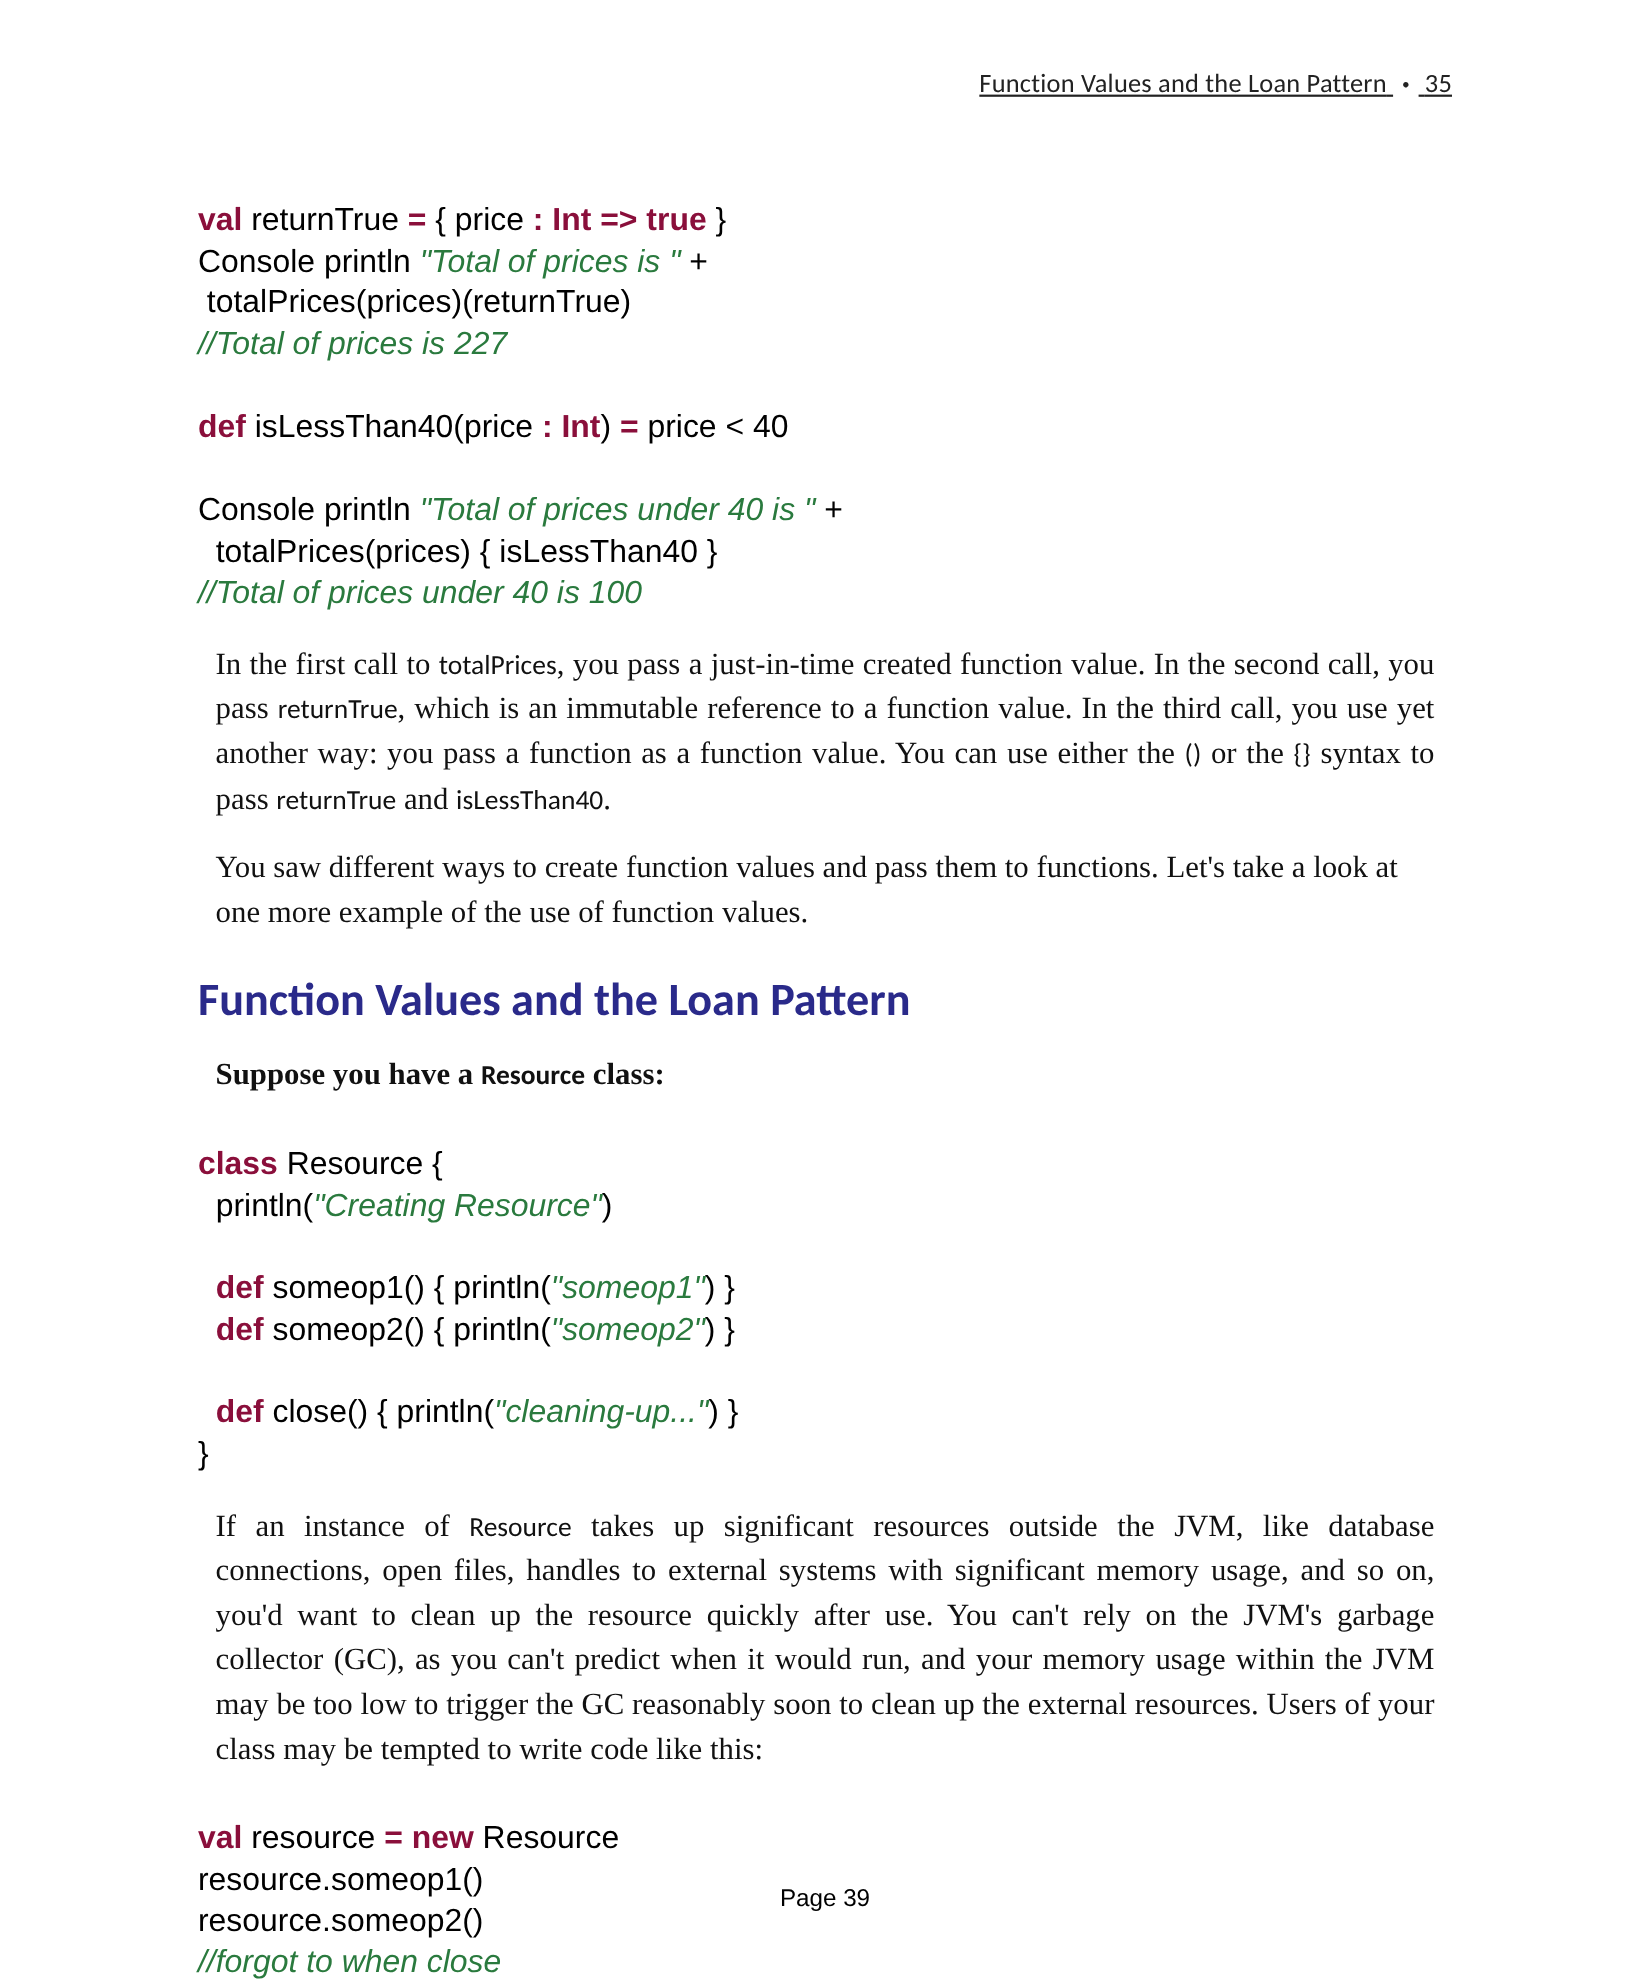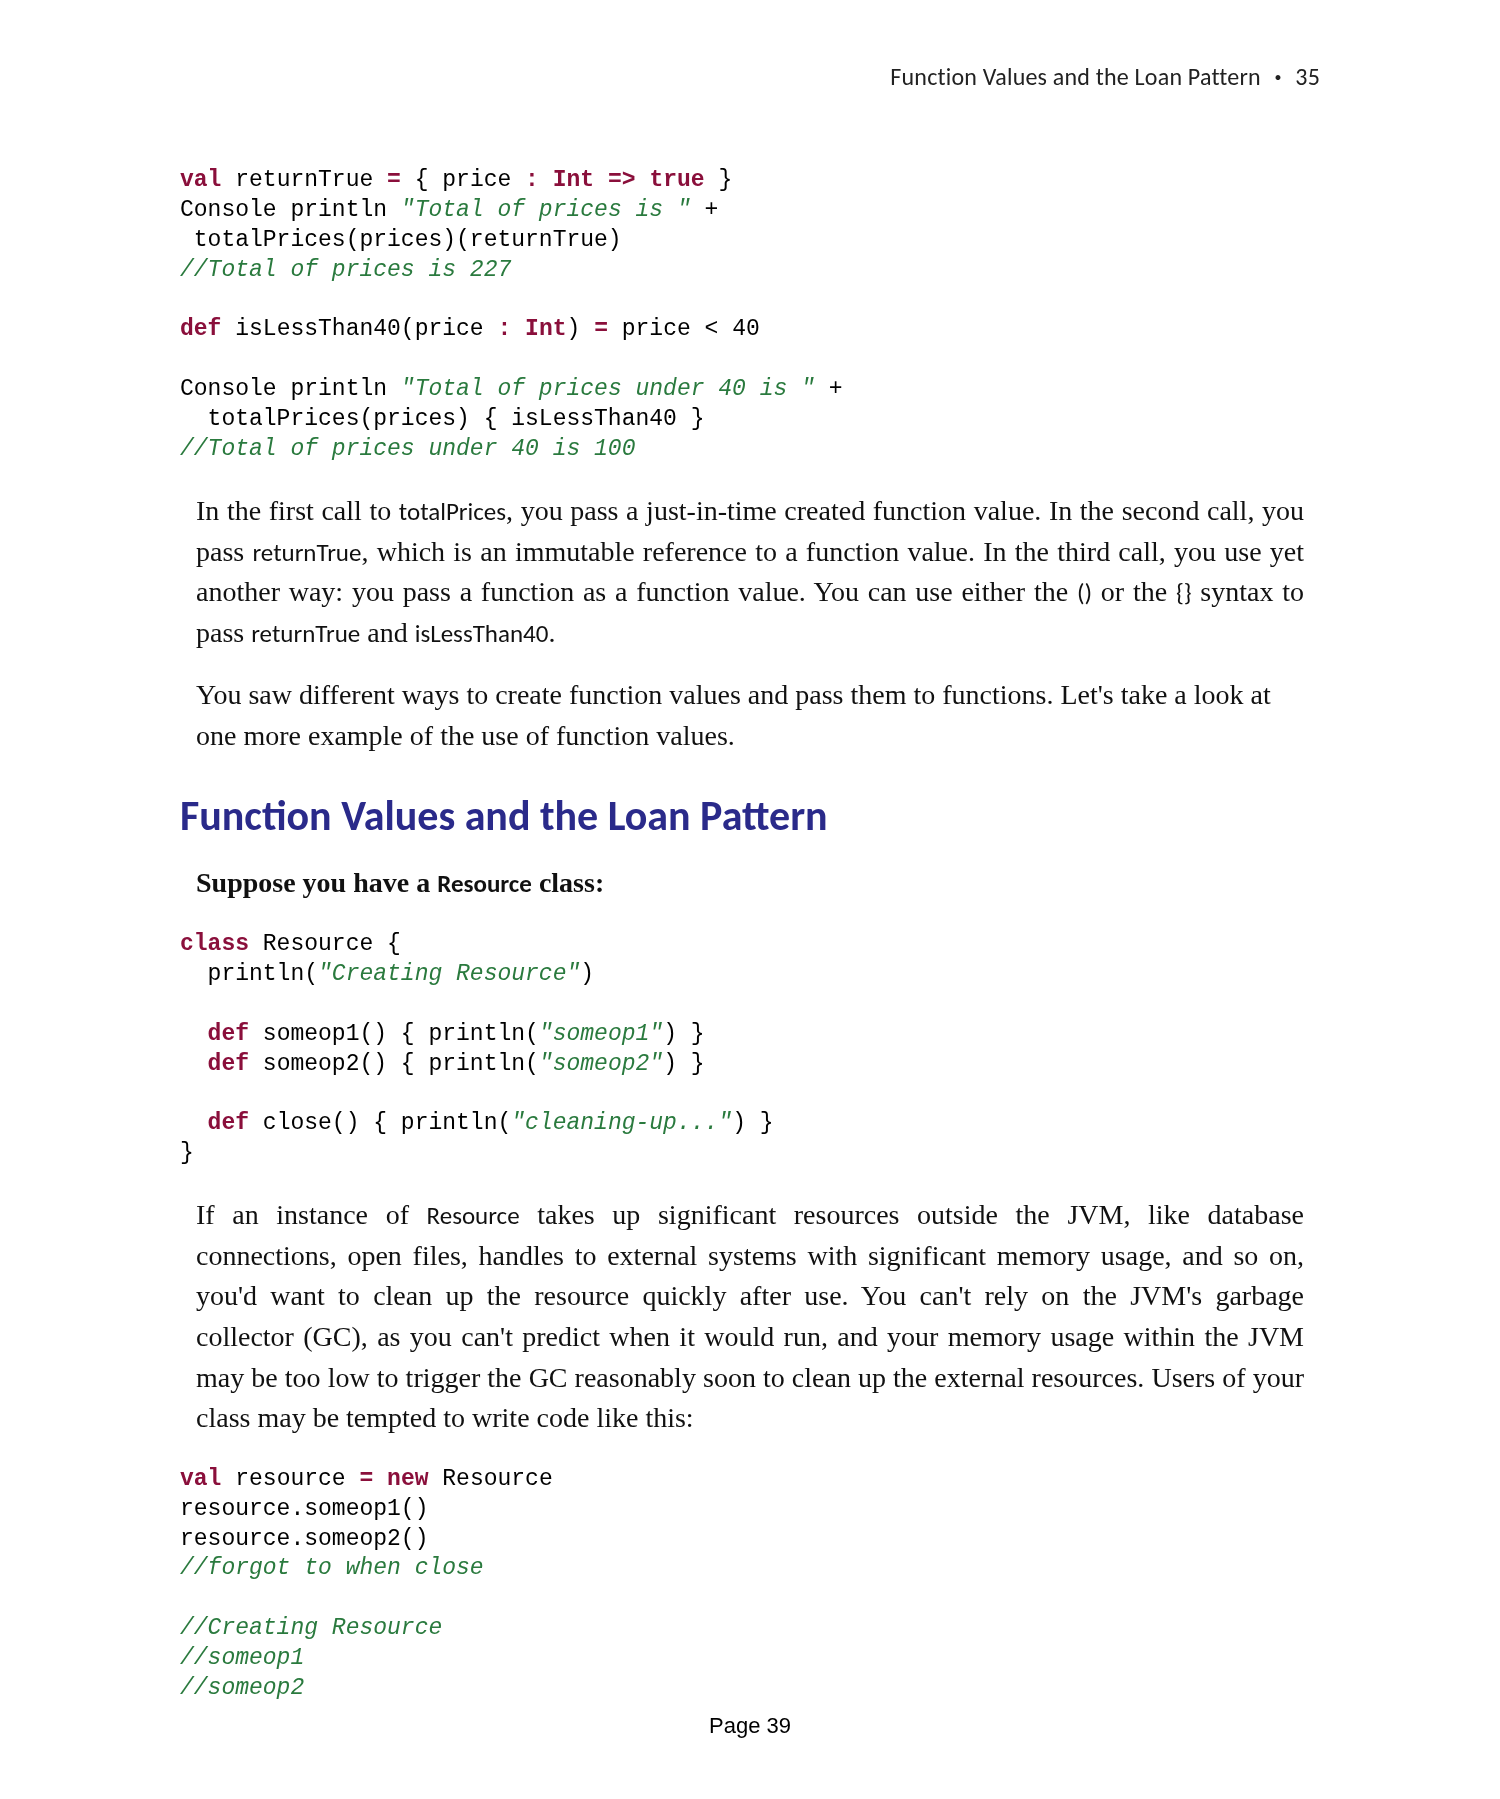--- a/index.html
+++ b/index.html
@@ -18,34 +18,35 @@
     color: #000;
   }
   .running-head {
     position: absolute;
     top: 62px;
     right: 180px;
     font-family: "Segoe UI", "Myriad Pro", Calibri, sans-serif;
     font-size: 24px;
     color: #222;
     letter-spacing: 0.2px;
+    text-decoration: underline;
   }
   .running-head .bullet {
     display: inline-block;
     margin: 0 8px;
     position: relative;
     top: -3px;
     font-size: 14px;
   }
   .codeblock {
-    font-family: Liberation Mono, monospace;
-    font-size: 23px;
+    font-family: Liberation Sans, sans-serif;
+    font-size: 29px;
     line-height: 1.3;
     white-space: pre;
-    margin: 26px 0 26px 0;
+    margin: 42px 0 26px 0;
     color: #000;
     font-weight: 500;
   }
   .kw { color: #8a0f3b; font-weight: bold; font-style: normal; }
   .str { color: #2a7a3e; font-style: italic; }
   .cmt { color: #2a7a3e; font-style: italic; }
   .paragraph {
     font-family: Georgia, "Bookman Old Style", "Times New Roman", serif;
     font-size: 28px;
     line-height: 1.45;

